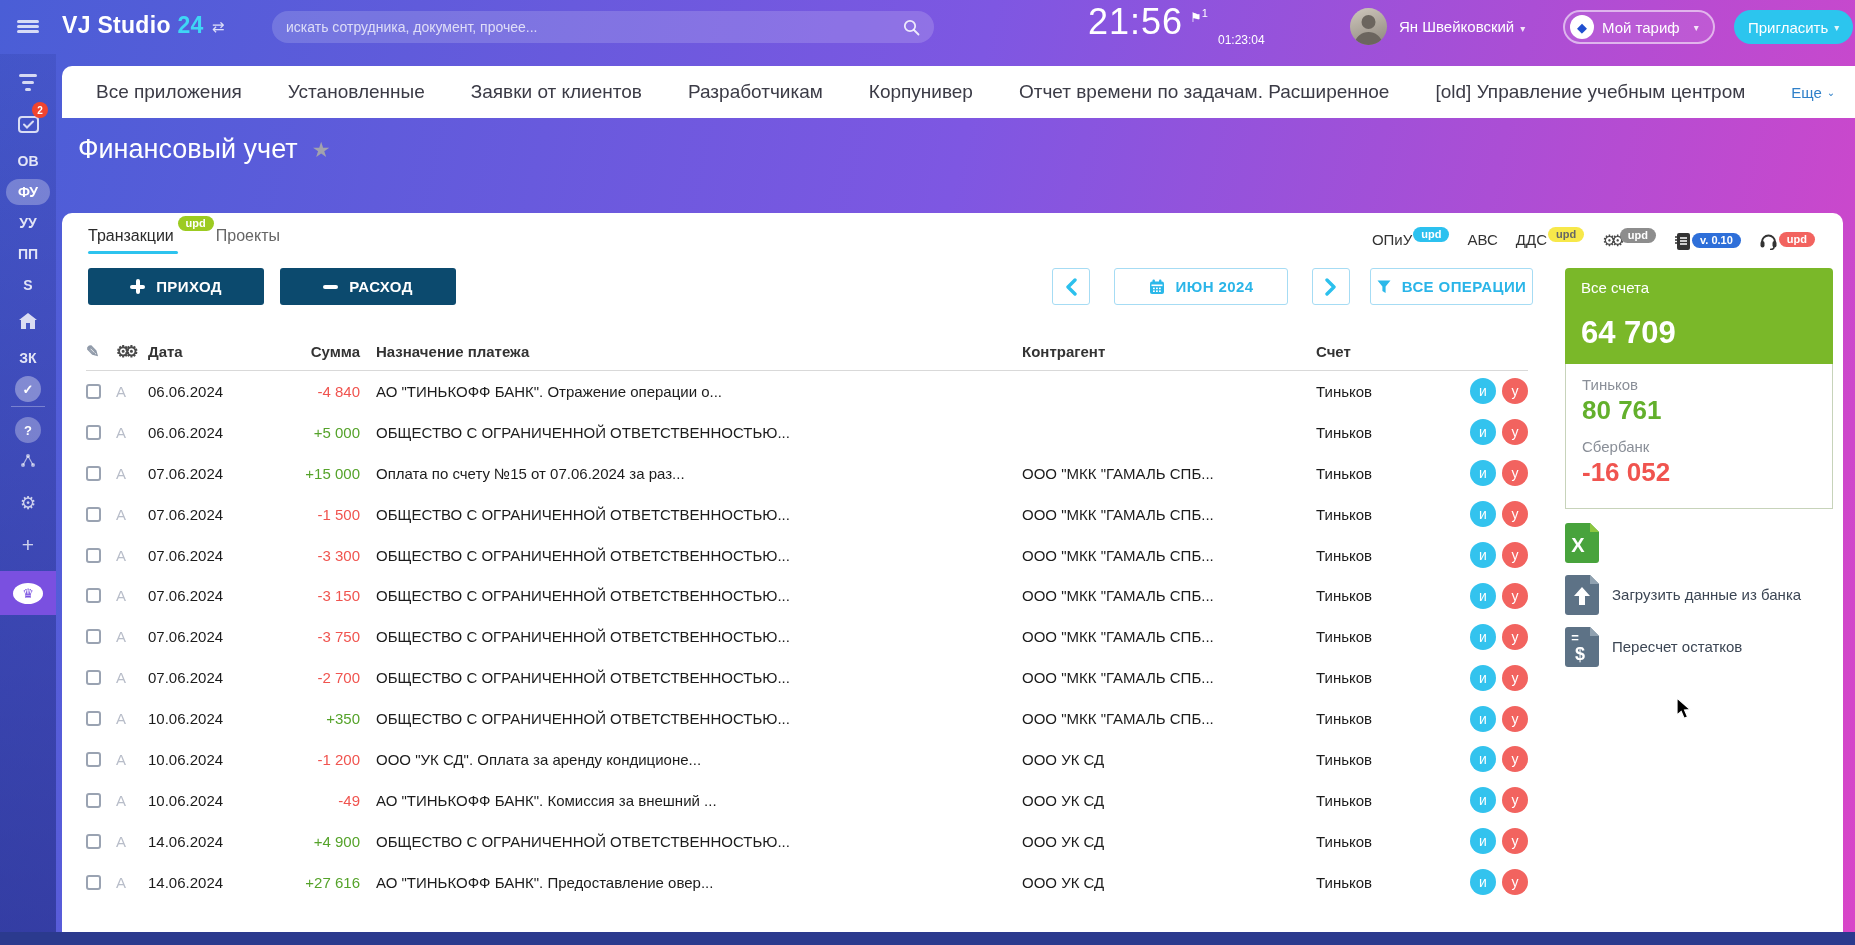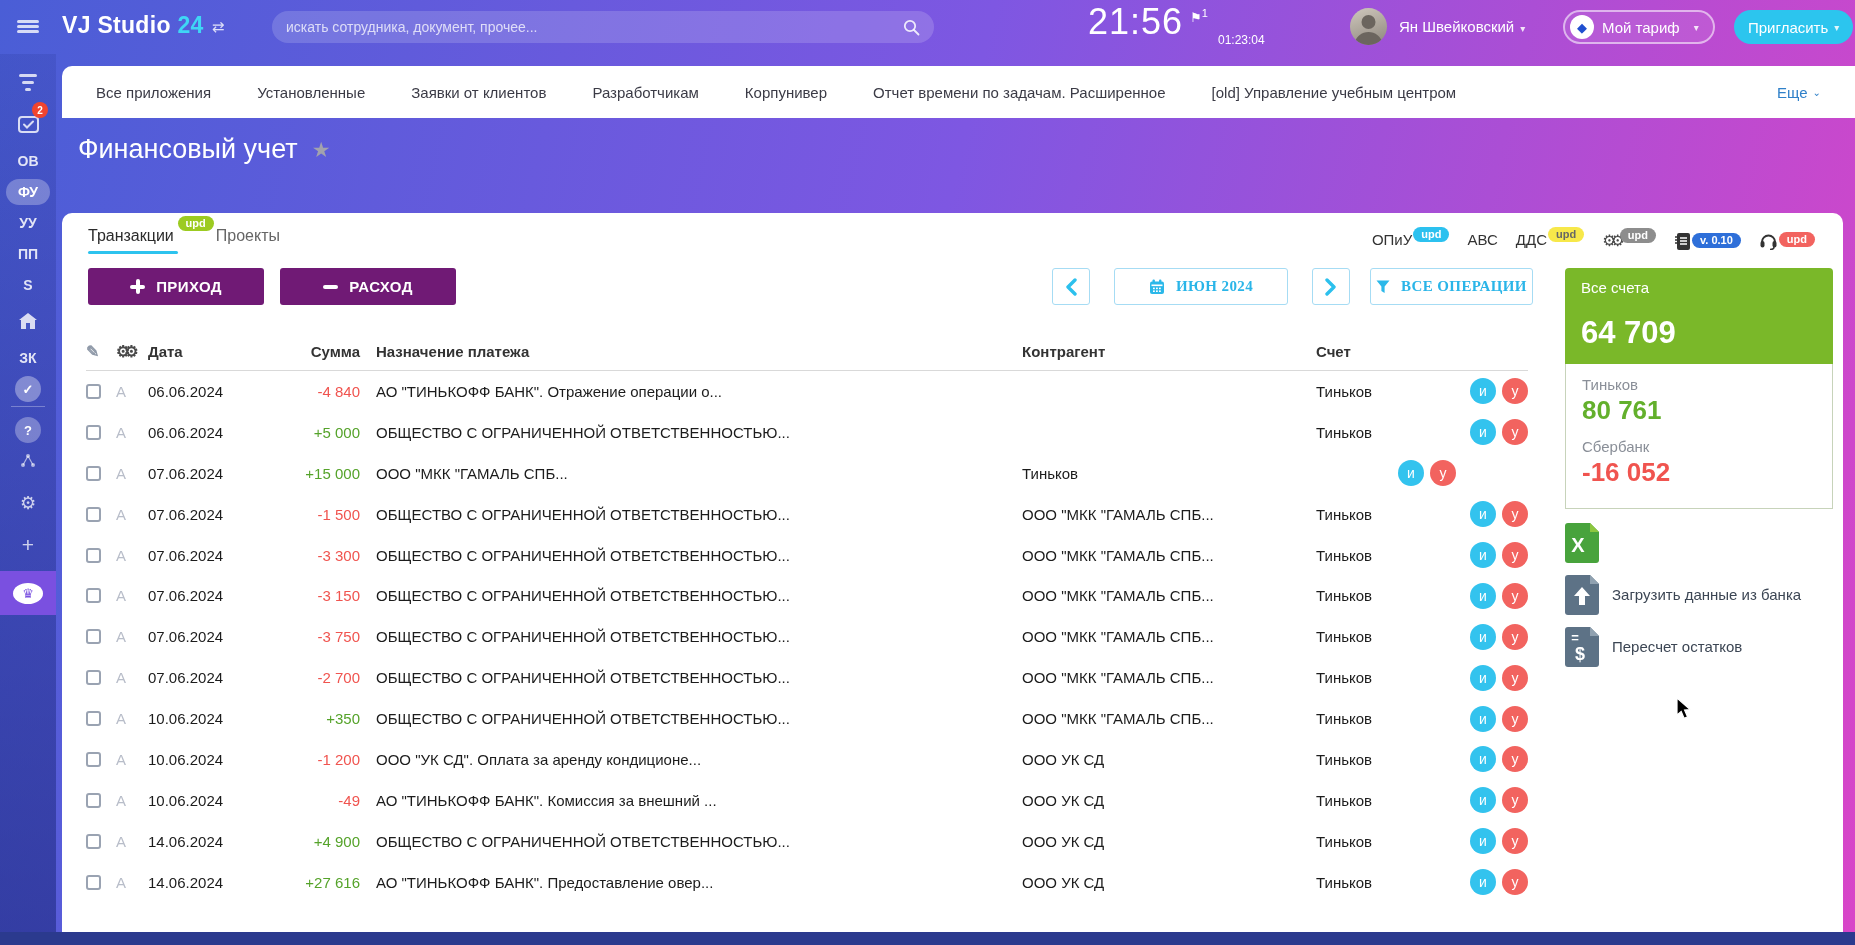--- a/index.html
+++ b/index.html
@@ -40,21 +40,21 @@
   .username{position:absolute;left:1399px;top:18px;color:#fff;font-size:15px;}
   .caret{color:rgba(255,255,255,.85);font-size:10px;margin-left:6px;}
   .tariff-btn{position:absolute;left:1563px;top:10px;height:34px;padding:0 14px 0 5px;border:2px solid rgba(255,255,255,.55);
     border-radius:17px;display:flex;align-items:center;gap:8px;color:#fff;font-size:15px;background:rgba(255,255,255,.08);cursor:pointer;}
   .tariff-gem{width:24px;height:24px;border-radius:50%;background:#fff;display:flex;align-items:center;justify-content:center;color:#1f4fd0;font-size:13px;}
   .invite-btn{position:absolute;left:1734px;top:10px;height:34px;padding:16px 14px;border-radius:17px;background:#2cc5ee;
     display:flex;align-items:center;color:#fff;font-size:15px;cursor:pointer;}
   
   .navbar{position:absolute;left:62px;top:66px;width:1793px;height:52px;background:#fff;border-radius:10px 0 0 0;
     display:flex;align-items:center;padding:0 34px;gap:46px;}
-  .nav-item{font-size:15px;color:#3b3b46;white-space:nowrap;cursor:pointer;}
+  .nav-item{font-size:19px;color:#3b3b46;white-space:nowrap;cursor:pointer;}
   .nav-more{margin-left:auto;color:#2f80c9;font-size:15px;cursor:pointer;display:flex;align-items:center;gap:5px;}
   .nav-more .c{font-size:10px;}
   
   .page-title{position:absolute;left:78px;top:134px;color:#fff;font-size:27px;display:flex;align-items:center;gap:14px;}
   .title-star{color:#a2a2ae;font-size:21px;cursor:pointer;}
   
   .content{position:absolute;left:62px;top:213px;width:1781px;height:719px;background:#fff;border-radius:10px 10px 0 0;}
   .bottom-strip{position:absolute;left:0;top:932px;width:1855px;height:13px;background:#2b3a8e;}
   
   .tabs{position:absolute;left:26px;top:14px;display:flex;gap:42px;align-items:baseline;}
@@ -67,22 +67,22 @@
   .rep{font-size:15px;color:#333;position:relative;cursor:pointer;padding-right:2px;margin-top:4px;}
   .rep .upd{position:relative;top:-7px;margin-left:1px;}
   .upd.cyan{background:#2cc1ef;}
   .upd.yellow{background:#f7e84a;color:#666;}
   .upd.gray{background:#8d8d8d;}
   .upd.blue{background:#2e6fd9;}
   .upd.redb{background:#f2635f;}
   .rep-ico{font-size:19px;color:#4a4a4a;margin-top:0;}
   
   .btn{position:absolute;top:55px;height:37px;border-radius:3px;display:flex;align-items:center;justify-content:center;gap:11px;cursor:pointer;font-weight:700;font-size:15px;letter-spacing:.4px;}
-  .btn.solid{background:#701a75;color:#fff;}
-  .btn.outline{background:#fff;border:1px solid #a6dcf4;color:#2ab5e8;font-family:Liberation Serif, serif;}
+  .btn.solid{background:#0c4a6e;color:#fff;}
+  .btn.outline{background:#fff;border:1px solid #a6dcf4;color:#2ab5e8;}
   .plus-ico{position:relative;width:15px;height:15px;}
   .plus-ico::before,.plus-ico::after{content:"";position:absolute;background:#fff;border-radius:2px;}
   .plus-ico::before{left:6px;top:0;width:4px;height:15px;}
   .plus-ico::after{left:0;top:6px;width:15px;height:4px;}
   .minus-ico{width:15px;height:4px;background:#fff;border-radius:2px;}
   
   .table{position:absolute;left:0;top:120px;width:1490px;}
   .thead,.trow{display:grid;grid-template-columns:30px 32px 128px 100px 1fr 294px 140px 72px;align-items:center;}
   .thead{margin:0 24px;height:38px;border-bottom:1px solid #d9d9d9;font-weight:700;font-size:15px;color:#333;}
   .trow{height:40.9px;padding:0 24px;font-size:15px;color:#1c1c1c;}
@@ -329,20 +329,21 @@
               <span class="circle-btn i">и</span>
               <span class="circle-btn u">у</span>
             </span>
           </div>
 
           <div class="trow">
             <span class="cb"></span>
             <span class="marker">А</span>
             <span>07.06.2024</span>
             <span class="sum pos">+15 000</span>
+            <span class="purpose">Оплата по счету №15 от 07.06.2024 за раз...</span>
             <span class="contractor">ООО "МКК "ГАМАЛЬ СПБ...</span>
             <span>Тиньков</span>
             <span class="racts">
               <span class="circle-btn i">и</span>
               <span class="circle-btn u">у</span>
             </span>
           </div>
 
           <div class="trow">
             <span class="cb"></span>

